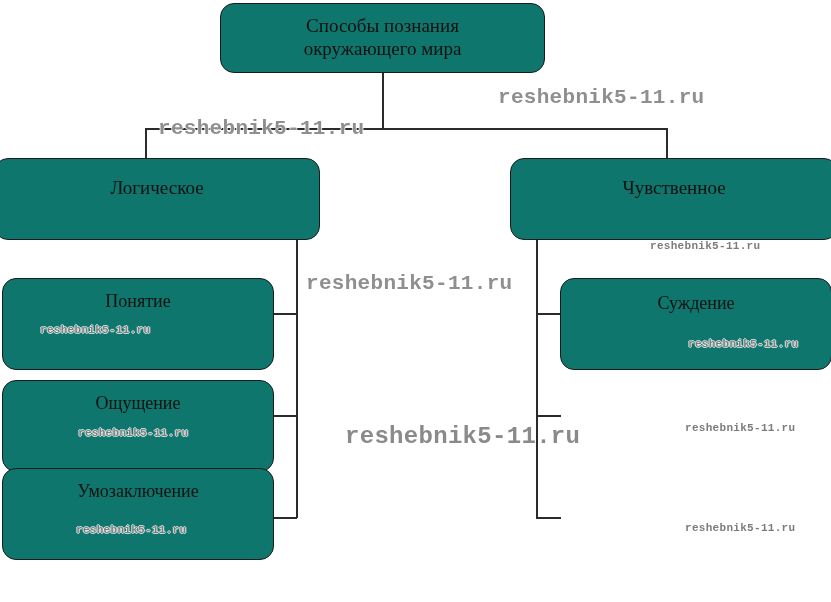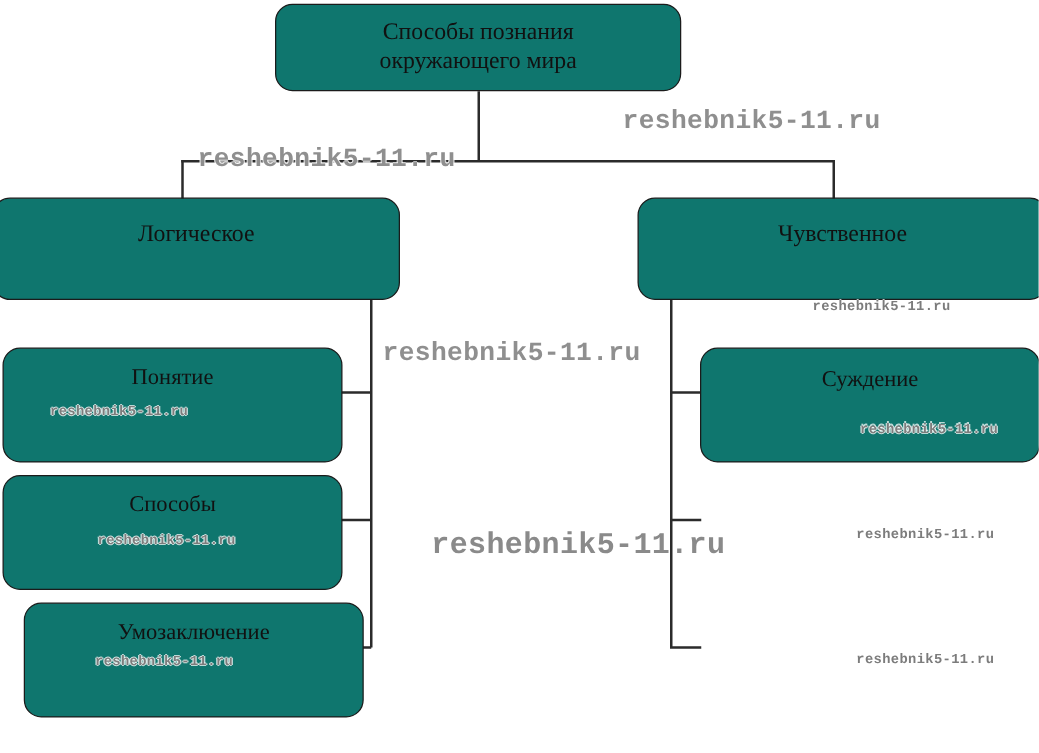--- a/index.html
+++ b/index.html
@@ -46,21 +46,21 @@
   .node-l2-left .label, .node-l2-right .label { top: 17px; font-size: 19px; }
 
   
   .node-leaf { width: 272px; height: 92px; }
   .node-leaf.left  { left: 2px; }
   .node-leaf.right { left: 560px; }
   .node-leaf .label { font-size: 18px; }
 
   .row-a { top: 278px; }
   .row-b { top: 380px; }
-  .row-c { top: 482px; margin-left: 17px; }
+  .row-c { top: 468px; }
 
   .node-leaf.left  .label { top: 12px; }
   .node-leaf.right .label { top: 14px; }
 
   
   .ln {
     position: absolute;
     background: #2b2b2b;
   }
   .ln-v { width: 1.7px; }
@@ -118,21 +118,21 @@
 
   <div class="node node-l2-right">
     <span class="label">Чувственное</span>
   </div>
 
   <div class="node node-leaf left row-a">
     <span class="label">Понятие</span>
   </div>
 
   <div class="node node-leaf left row-b">
-    <span class="label">Способы</span>
+    <span class="label">Ощущение</span>
   </div>
 
   <div class="node node-leaf left row-c">
     <span class="label">Умозаключение</span>
   </div>
 
   <div class="node node-leaf right row-a">
     <span class="label">Суждение</span>
   </div>
 

